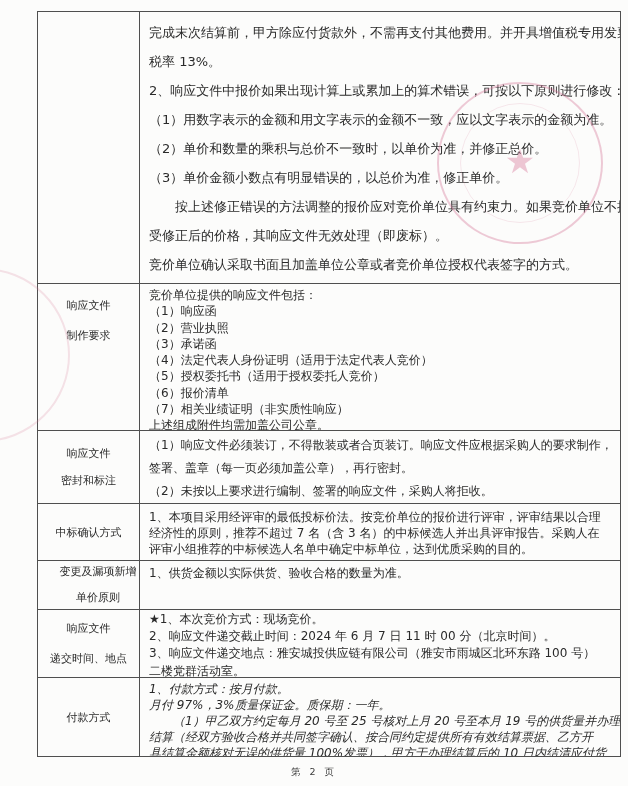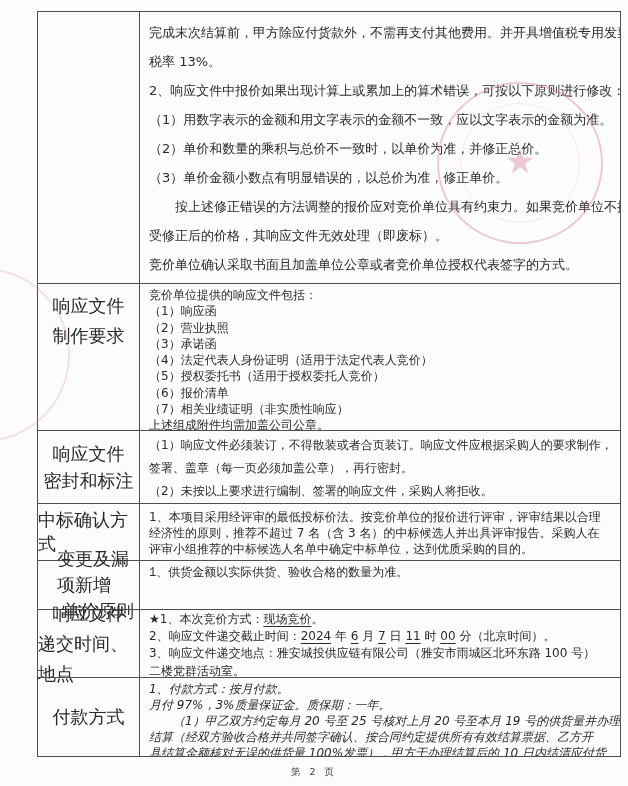--- a/index.html
+++ b/index.html
@@ -19,45 +19,45 @@
     background:transparent;
   }
   .t-row{display:flex;box-sizing:border-box;}
   .t-row + .t-row{border-top:1px solid #4f4f4f;}
   .label-cell{
     width:102px;flex:0 0 102px;
     border-right:1px solid #4f4f4f;
     box-sizing:border-box;
     display:flex;flex-direction:column;align-items:center;justify-content:center;
     text-align:left;
-    font-size:18px;
+    font-size:11px;
   }
   .content-cell{
     flex:1;box-sizing:border-box;
     padding:0 6px 0 9px;
     font-size:12px;
     overflow:hidden;
   }
   .cl{white-space:nowrap;}
   .ind{text-indent:2em;}
-  .u{text-decoration:underline;text-underline-offset:3px;}
+  .u{text-underline-offset:3px;}
   
   .r0{height:271px;}
   .r0 .content-cell{font-size:13px;line-height:29px;padding-top:6px;}
   .r1{height:147px;}
   .r1 .content-cell{line-height:16.3px;padding-top:3px;}
   .r1 .label-cell{justify-content:flex-start;padding-top:7px;}
   .r1 .label-cell .ll{line-height:30px;}
   .r2{height:73px;}
   .r2 .content-cell{line-height:23px;padding-top:3px;}
   .r2 .label-cell .ll{line-height:27px;}
   .r3{height:57px;}
   .r3 .content-cell{line-height:16px;padding-top:5px;}
   .r4{height:49px;}
-  .r4 .content-cell{line-height:16px;padding-top:4px;font-family:Liberation Mono, monospace;}
+  .r4 .content-cell{line-height:16px;padding-top:4px;}
   .r4 .label-cell .ll{line-height:26px;margin-left:19px;}
   .r5{height:68px;}
   .r5 .content-cell{line-height:17.2px;padding-top:1px;}
   .r5 .label-cell .ll{line-height:30px;}
   .r6{height:79px;}
   .r6 .content-cell{line-height:16px;padding-top:3px;font-style:italic;}
   
   .seal-main{
     position:absolute;left:437px;top:82px;width:162px;height:158px;
     border:2px solid rgba(214,118,152,0.38);

